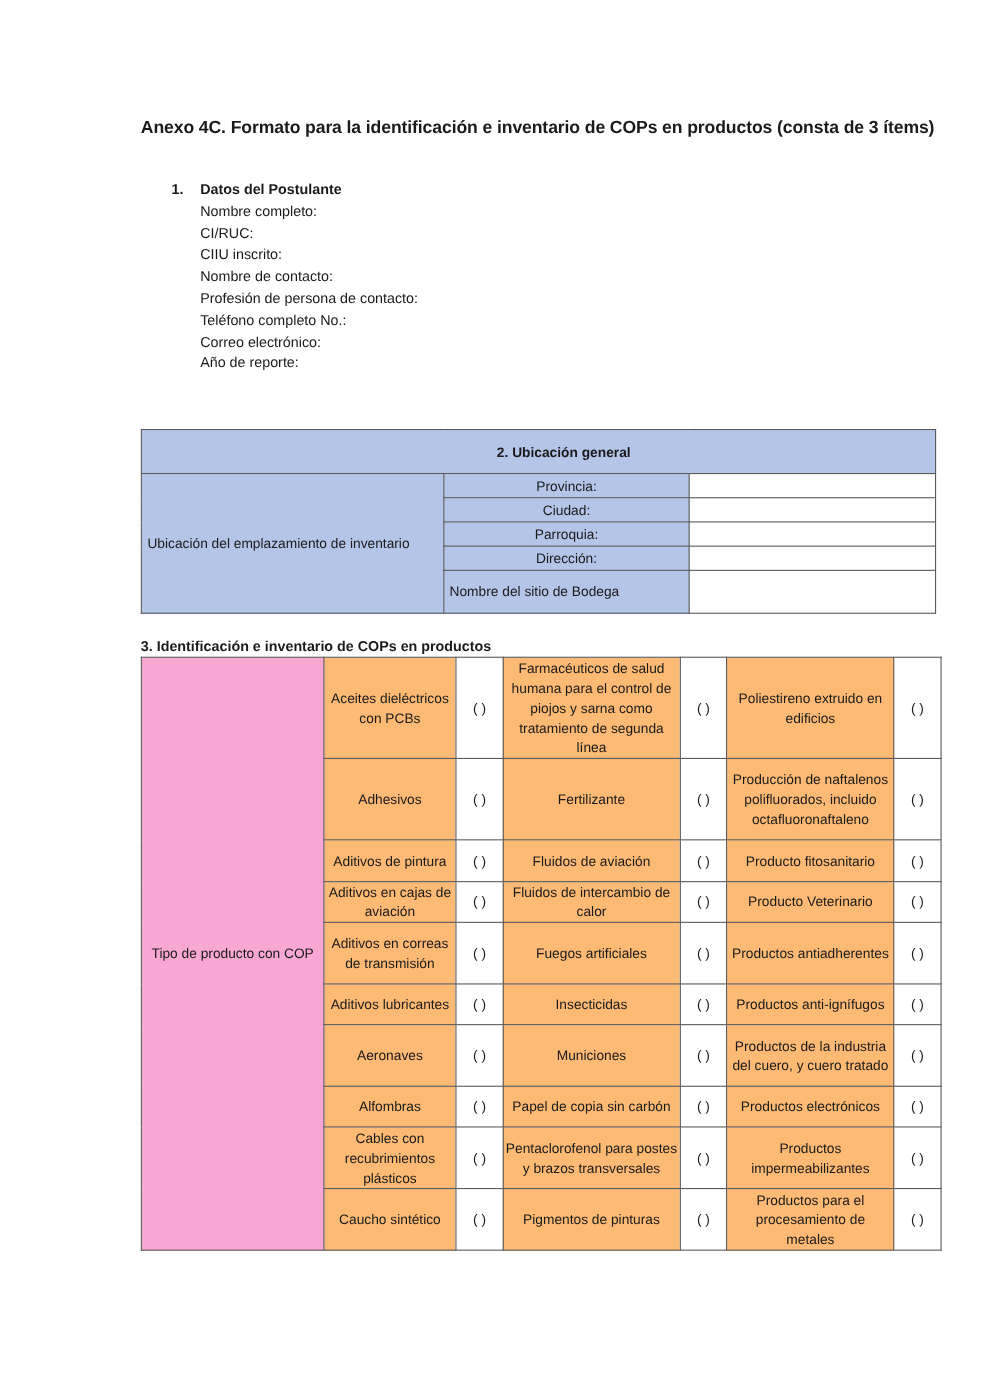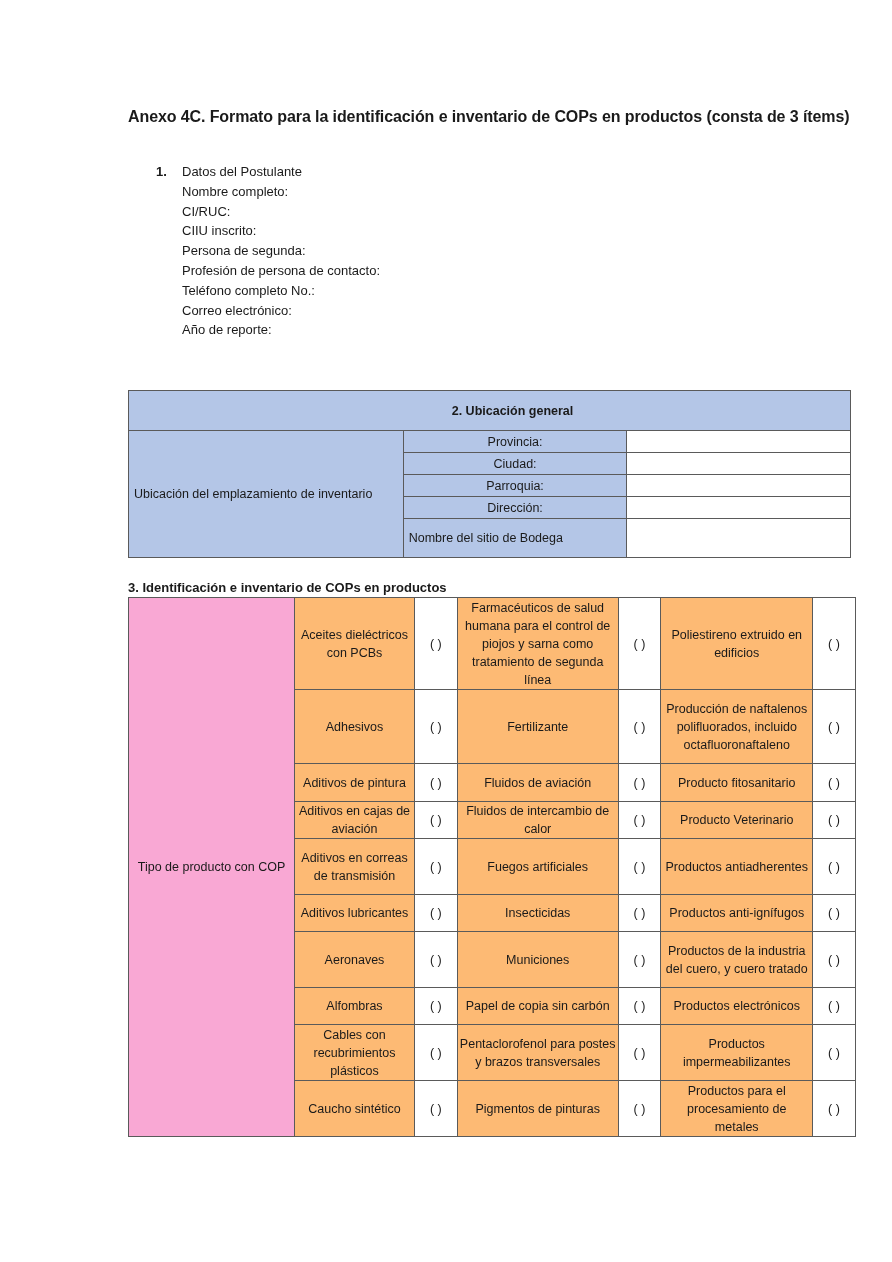--- a/index.html
+++ b/index.html
@@ -1,21 +1,21 @@
 <!DOCTYPE html>
 <html><head>
 <meta charset="utf-8">
 <style>
   html, body { margin: 0; padding: 0; background: #ffffff; }
   body { width: 892px; height: 1262px; position: relative; font-family: "Liberation Sans", "DejaVu Sans", sans-serif; color: #1a1a1a; overflow: hidden; }
   .title { position: absolute; left: 128px; top: 108px; font-size: 16px; font-weight: bold; letter-spacing: -0.1px; }
   .applicant { position: absolute; left: 156px; top: 162px; font-size: 13px; line-height: 19.8px; }
   .applicant .num { position: absolute; left: 0; top: 0; font-weight: bold; }
   .applicant .body { margin-left: 26px; }
-  .applicant .head { font-weight: normal; }
+  .applicant .head { font-weight: bold; }
   table { border-collapse: collapse; position: absolute; }
   td { border: 1px solid #5a5a5a; font-size: 12.5px; text-align: center; vertical-align: middle; padding: 0 2px; line-height: 18px; }
   .t2 { left: 128px; top: 390px; width: 723px; }
   .t2 .hdr { background: #b4c6e7; font-weight: bold; height: 39px; padding-left: 48px; }
   .t2 .lbl { background: #b4c6e7; }
   .t2 .left { background: #b4c6e7; text-align: left; padding-left: 5px; }
   .t2 .val { background: #ffffff; }
   .t2 .bodega { text-align: left; padding-left: 5px; }
   .t3title { position: absolute; left: 128px; top: 580px; font-size: 13px; font-weight: bold; }
   .t3 { left: 128px; top: 597px; width: 728px; }
@@ -28,21 +28,21 @@
 
 <div class="title">Anexo 4C. Formato para la identificación e inventario de COPs en productos (consta de 3 ítems)</div>
 
 <div class="applicant">
   <span class="num">1.</span>
   <div class="body">
     <div class="head">Datos del Postulante</div>
     <div>Nombre completo:</div>
     <div>CI/RUC:</div>
     <div>CIIU inscrito:</div>
-    <div>Persona de segunda:</div>
+    <div>Nombre de contacto:</div>
     <div>Profesión de persona de contacto:</div>
     <div>Teléfono completo No.:</div>
     <div>Correo electrónico:</div>
     <div>Año de reporte:</div>
   </div>
 </div>
 
 <table class="t2">
   <colgroup>
       <col style="width:275px">

